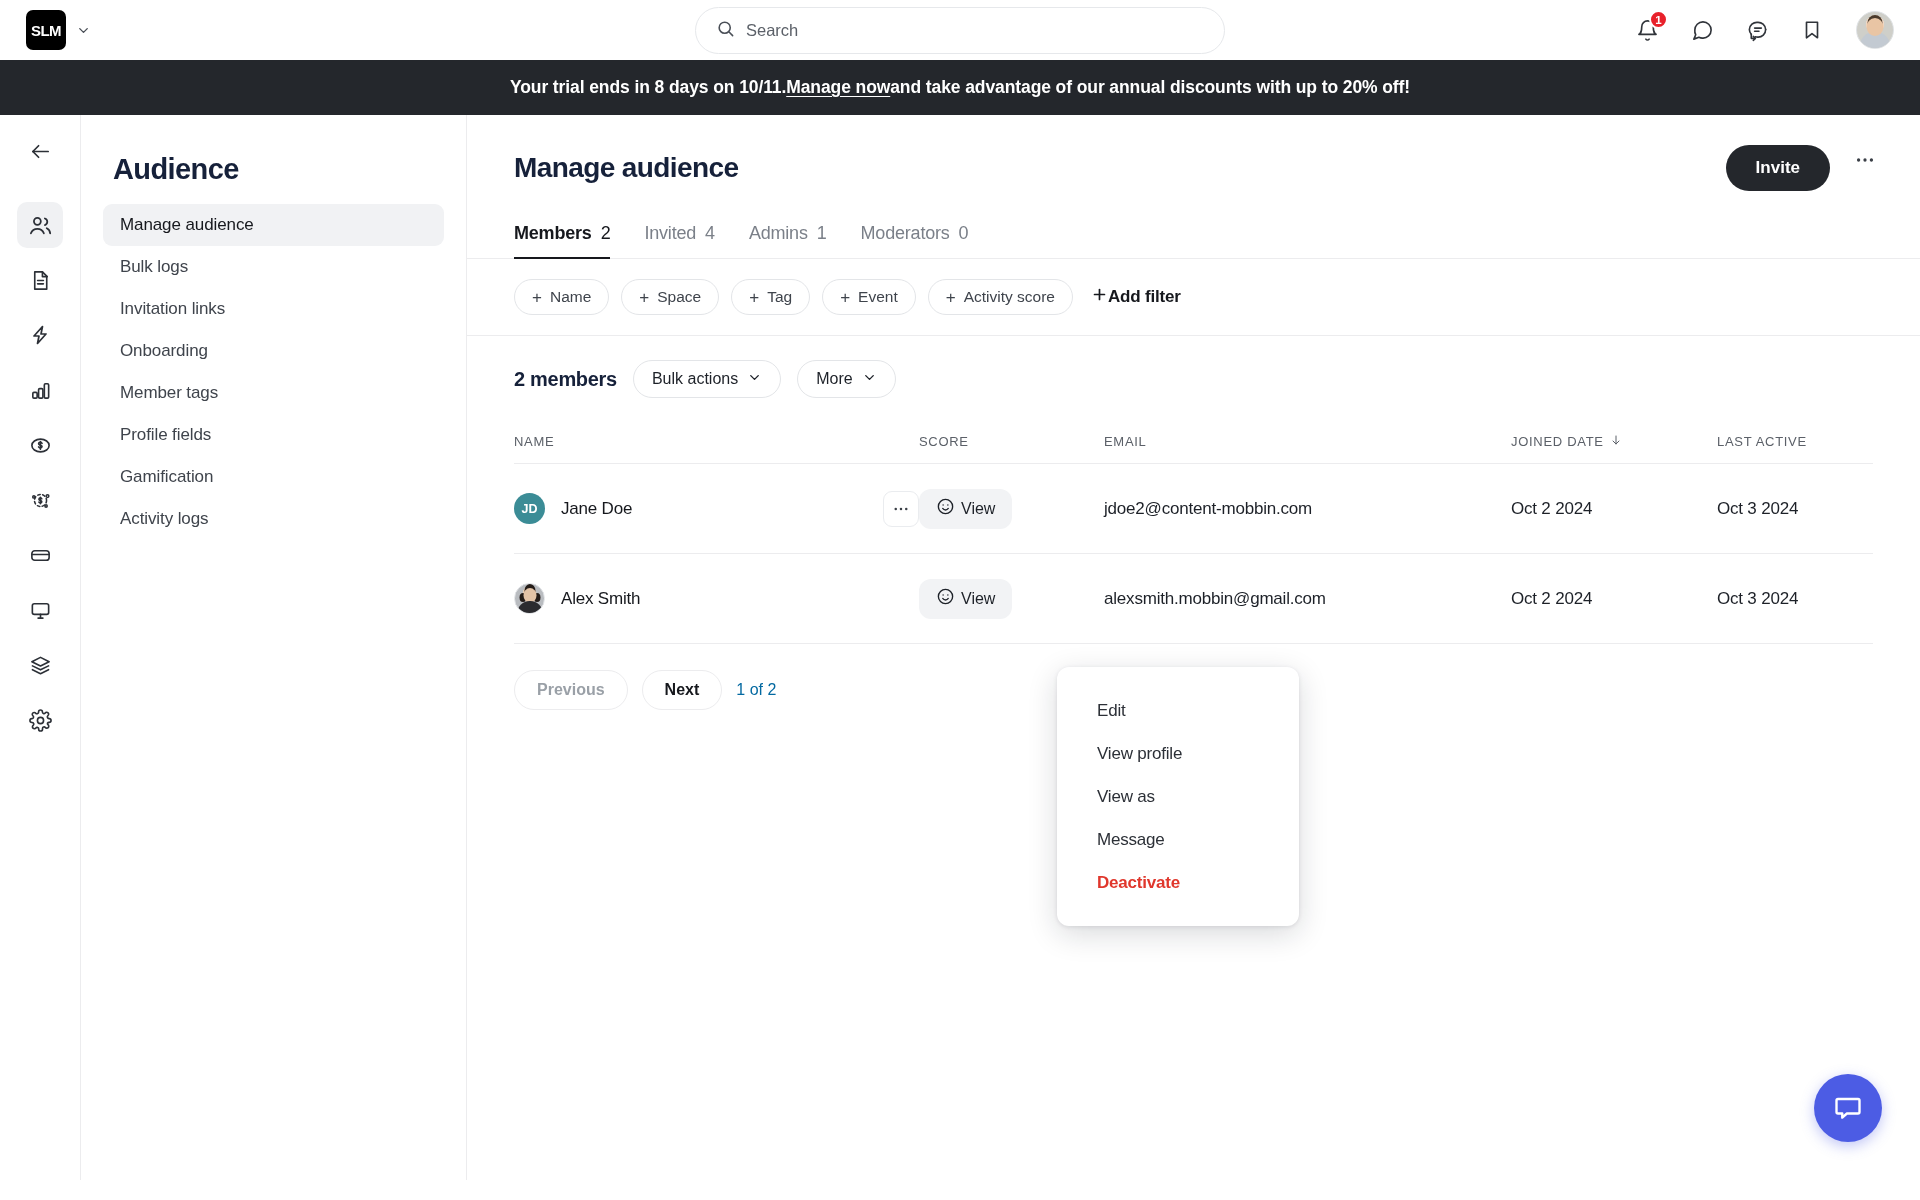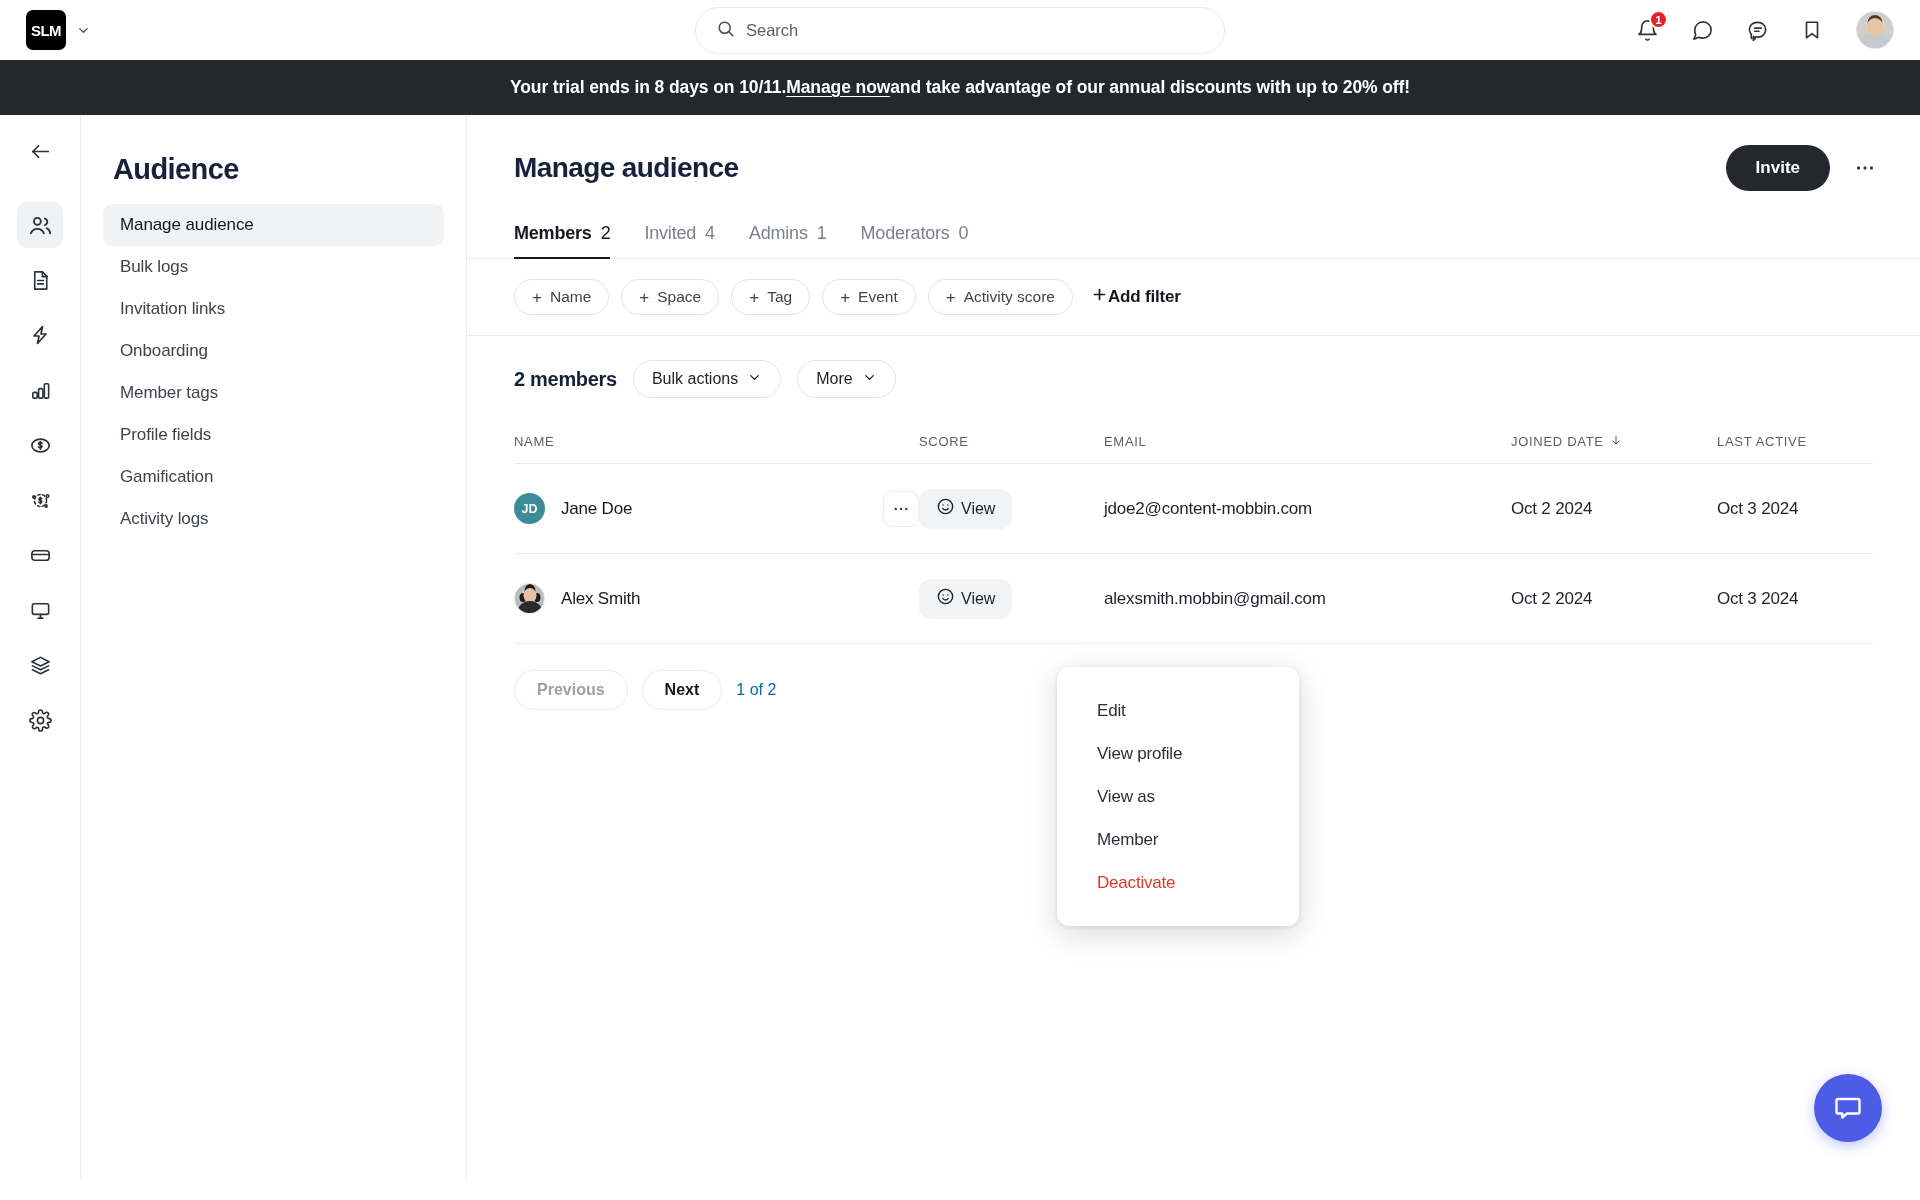--- a/index.html
+++ b/index.html
@@ -129,21 +129,21 @@
 
   
   .main { flex: 1; position: relative; padding: 30px 0 0 0; min-width: 0; }
   .main-head {
     display: flex; align-items: center;
     padding: 0 40px 0 47px;
   }
   .main-title {
     font-size: 28px; font-weight: 700; letter-spacing: -0.6px; color: #16213a;
   }
-  .head-right { margin-left: auto; display: flex; align-items: center; gap: 20px; }
+  .head-right { margin-left: auto; display: flex; align-items: flex-start; gap: 20px; }
   .btn-invite {
     height: 46px; padding: 0 30px; border-radius: 24px;
     background: #24272c; color: #fff; border: none;
     font-size: 17px; font-weight: 700; cursor: pointer;
     font-family: "Liberation Sans", sans-serif;
   }
   .dots-btn {
     width: 30px; height: 30px; display: flex; align-items: center;
     justify-content: center; color: #3a3f46; cursor: pointer;
     font-size: 22px; letter-spacing: 1px; line-height: 0;
@@ -274,21 +274,21 @@
     position: absolute; left: 590px; top: 552px; width: 242px;
     background: #fff; border-radius: 12px;
     box-shadow: 0 8px 30px rgba(16,24,40,.16), 0 1px 4px rgba(16,24,40,.10);
     padding: 22px 0; z-index: 40;
   }
   .menu-item {
     height: 43px; display: flex; align-items: center;
     padding: 0 40px; font-size: 17px; color: #2c3037; cursor: pointer;
     letter-spacing: -0.2px;
   }
-  .menu-item.danger { color: #e0372c; }
+  .menu-item.danger { color: #e0372c; font-weight: bold; }
 
   
   .fab {
     position: absolute; right: 38px; bottom: 38px;
     width: 68px; height: 68px; border-radius: 50%;
     background: #4c5ce4; color: #fff; border: none;
     display: flex; align-items: center; justify-content: center;
     cursor: pointer; box-shadow: 0 4px 14px rgba(76,92,228,.35);
   }
 </style>
@@ -633,21 +633,21 @@
       <div class="pager">
         <button class="pg-btn">Previous</button>
         <button class="pg-btn enabled">Next</button>
         <span class="pg-text">1 of 2</span>
       </div>
 
       <div class="menu">
         <div class="menu-item">Edit</div>
         <div class="menu-item">View profile</div>
         <div class="menu-item">View as</div>
-        <div class="menu-item">Member</div>
+        <div class="menu-item">Message</div>
         <div class="menu-item danger">Deactivate</div>
       </div>
 
       <button class="fab">
         <svg viewBox="0 0 24 24" width="30" height="30" fill="none" stroke="#fff" stroke-width="1.9" stroke-linecap="round" stroke-linejoin="round">
             <path d="M20 4.8H4a1.2 1.2 0 0 0-1.2 1.2v9.2A1.2 1.2 0 0 0 4 16.4h3.4v3.3l3.7-3.3H20a1.2 1.2 0 0 0 1.2-1.2V6A1.2 1.2 0 0 0 20 4.8z"></path>
           </svg>
       </button>
 
     </div>

